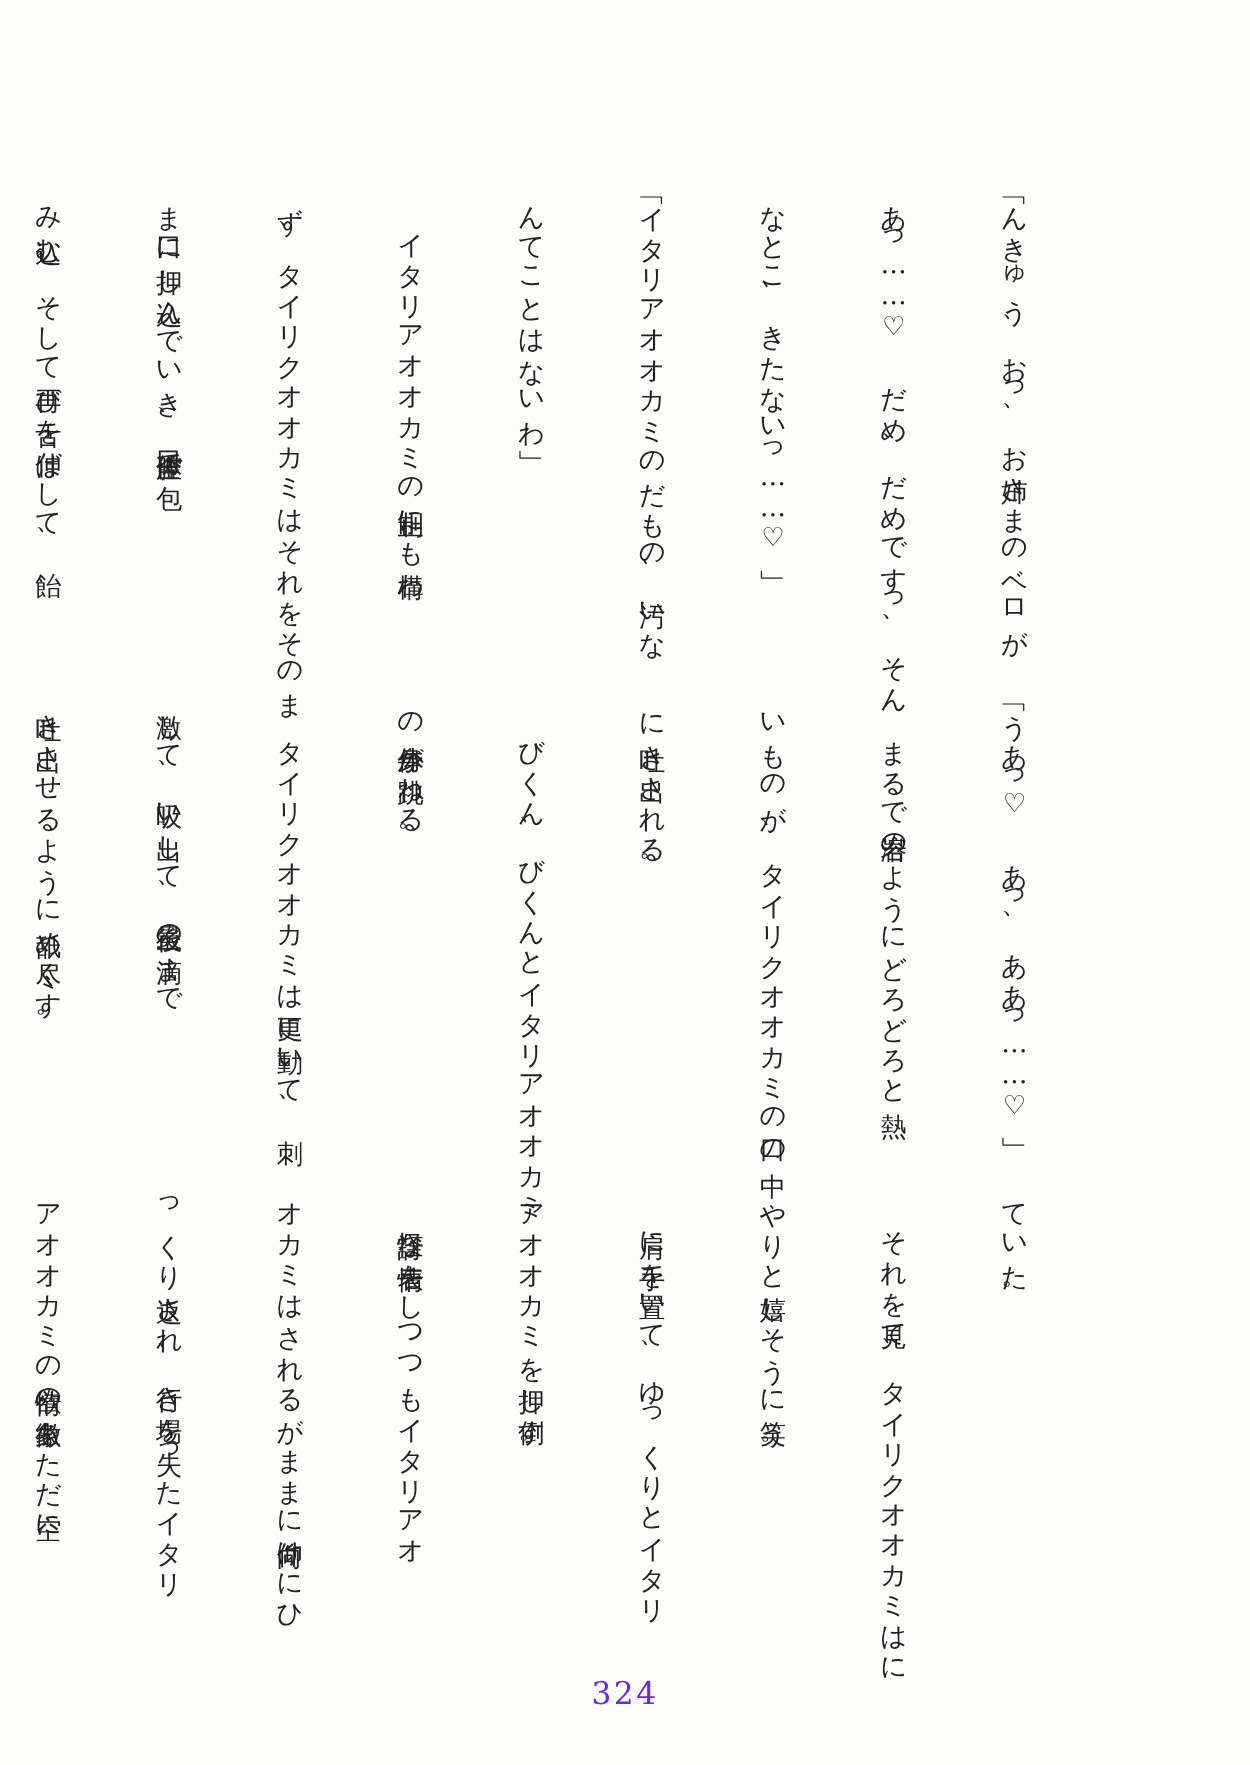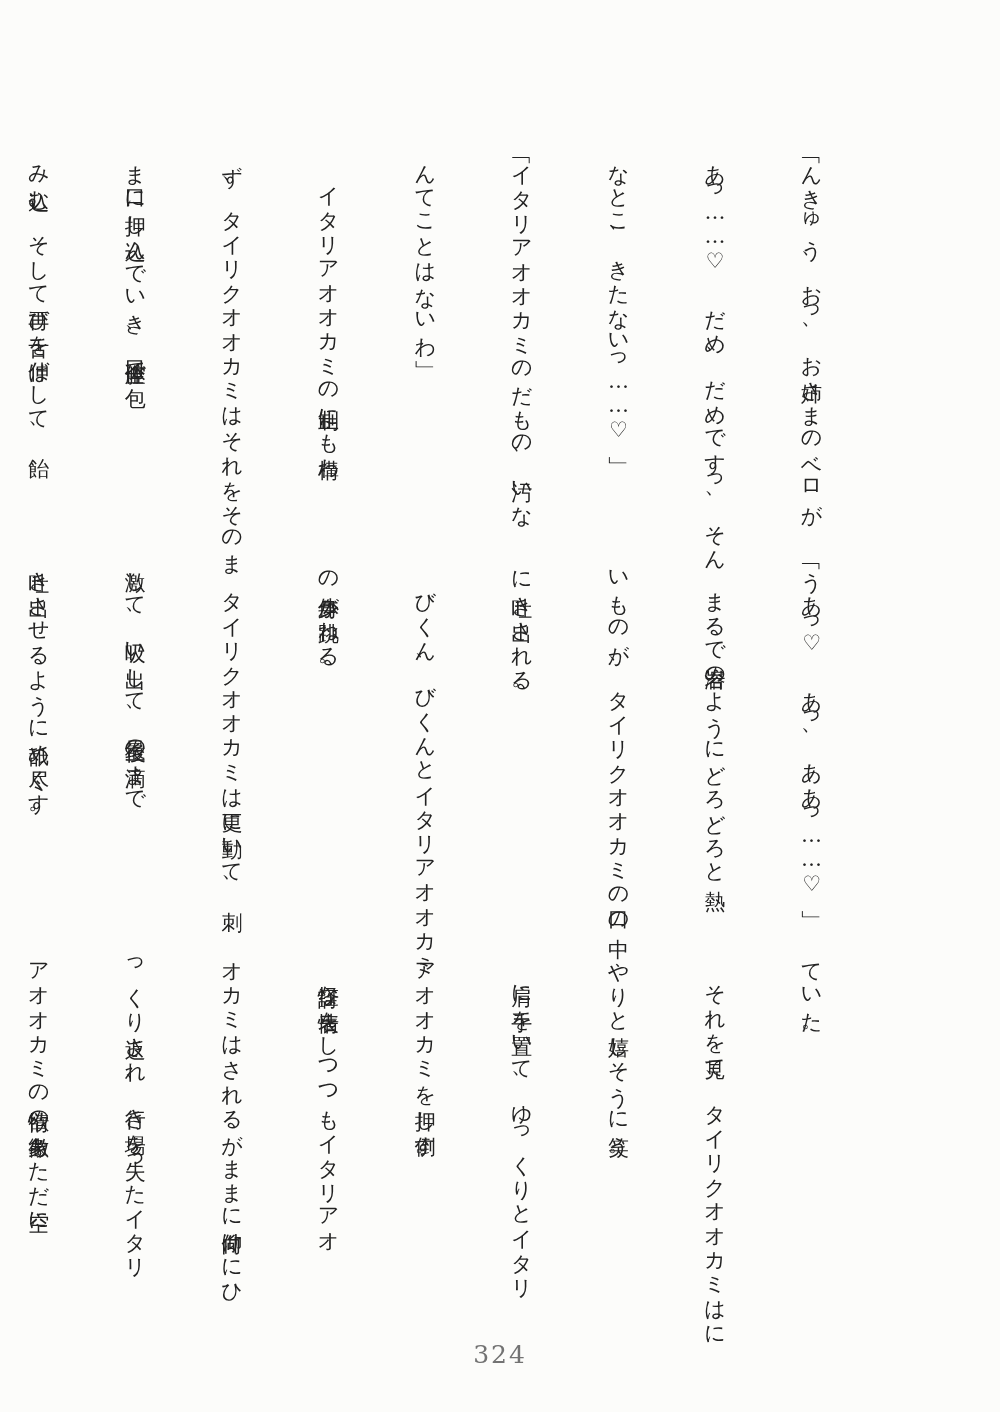--- a/index.html
+++ b/index.html
@@ -34,21 +34,21 @@
   #section-middle { top: 556px;  height: 372px; }
   #section-bottom { top: 948px;  height: 374px; }
   .page-number {
     position: absolute;
     top: 1340px;
     left: 0;
     width: 100%;
     text-align: center;
     font-size: 25px;
     letter-spacing: 2px;
-    color: #737373;
+    color: #6d28d9;
   }
 </style>
 </head>
 <body>
 
 <div class="page">
 
   <div class="tblock" id="section-top">
     <div class="tline">「んきゅう、おっ、お姉さまのベロが</div>
     <div class="tline">あっ……♡　だめ、だめですっ、そん</div>

